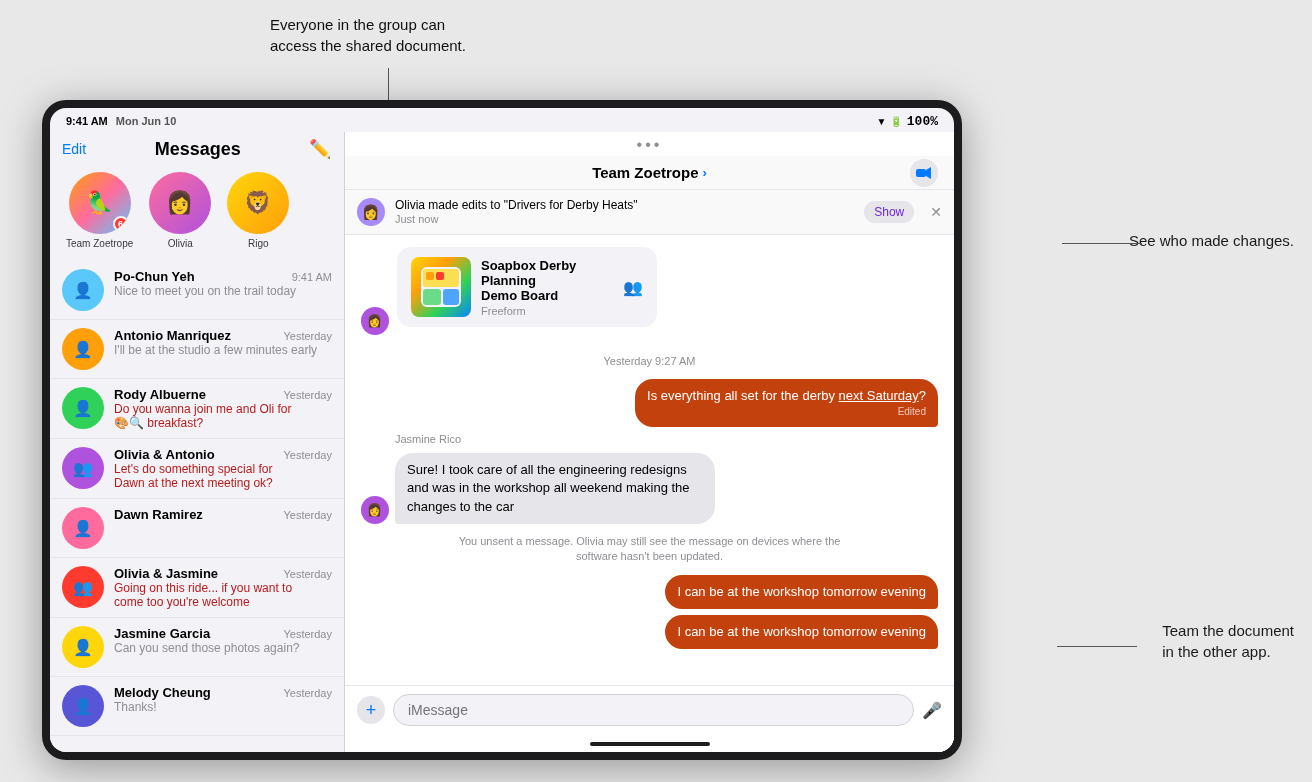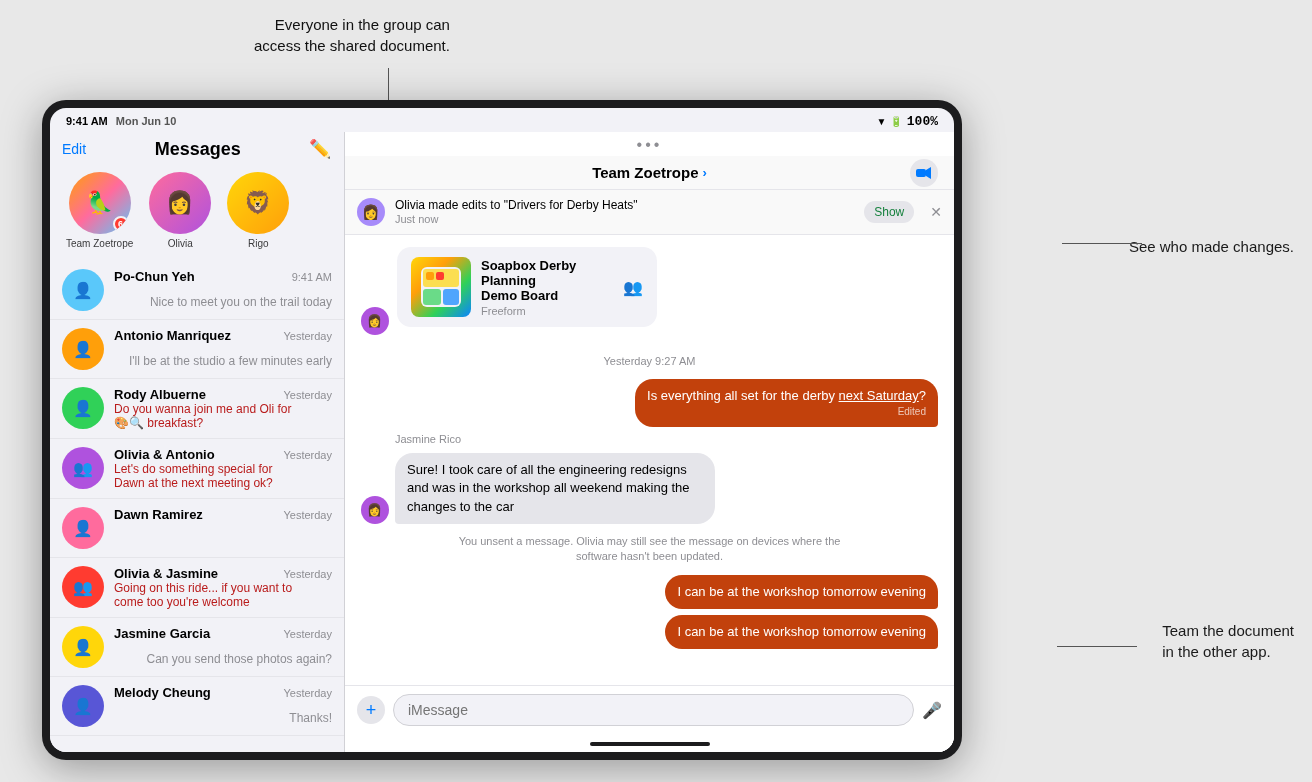--- a/index.html
+++ b/index.html
@@ -173,21 +173,21 @@
       overflow: hidden;
     }
     .conv-info { flex: 1; min-width: 0; }
     .conv-header-row {
       display: flex;
       justify-content: space-between;
       align-items: baseline;
     }
     .conv-name { font-size: 13px; font-weight: 600; color: #000; }
     .conv-time { font-size: 11px; color: #8e8e93; }
-    .conv-preview { font-size: 12px; color: #8e8e93; white-space: nowrap; overflow: hidden; text-overflow: ellipsis; margin-top: 11px; text-align: right; }
+    .conv-preview { font-size: 12px; color: #8e8e93; white-space: nowrap; overflow: hidden; text-overflow: ellipsis; margin-top: 0; }
     .conv-preview-multi { font-size: 12px; color: #b91c1c; }
 
     
     .chat-area {
       flex: 1;
       background: #fff;
       display: flex;
       flex-direction: column;
       overflow: hidden;
     }
@@ -243,21 +243,21 @@
       font-size: 12px;
     }
     .shared-notif-text { flex: 1; font-size: 12px; color: #000; }
     .show-btn {
       background: #e5e5ea;
       border: none;
       border-radius: 12px;
       padding: 4px 10px;
       font-size: 12px;
       font-weight: 500;
-      color: #15803d;
+      color: #6d28d9;
       cursor: pointer;
     }
     .close-x { color: #8e8e93; font-size: 14px; cursor: pointer; margin-left: 6px; }
 
     
     .messages-scroll {
       flex: 1;
       overflow-y: auto;
       padding: 12px 16px;
       display: flex;
@@ -420,26 +420,26 @@
     .av-purple { background: #af52de; }
     .av-red { background: #ff3b30; }
     .av-yellow { background: #ffd60a; }
     .av-indigo { background: #5856d6; }
 
     .olivia-sender-name { font-size: 11px; color: #8e8e93; margin-left: 34px; margin-bottom: 2px; }
   </style>
 </head>
 <body>
 
-<div class="annotation ann-top" style="position:absolute; top:14px; left:254px; text-align:right; font-size:15px; white-space:pre-line;">Everyone in the group can
+<div class="annotation ann-top" style="position:absolute; top:14px; left:270px; text-align:left; font-size:15px; white-space:pre-line;">Everyone in the group can
 access the shared document.</div>
 
 <div style="position:absolute; left:388px; top:68px; width:1px; height:130px; background:#555;"></div>
 
-<div class="annotation" style="position:absolute; right:18px; top:236px; text-align:left; font-size:15px;">See who made changes.</div>
+<div class="annotation" style="position:absolute; right:18px; top:230px; text-align:left; font-size:15px;">See who made changes.</div>
 <div style="position:absolute; right:170px; top:243px; width:80px; height:1px; background:#555;"></div>
 
 <div class="annotation" style="position:absolute; right:18px; bottom:120px; text-align:left; font-size:15px; white-space:pre-line;">Team the document
 in the other app.</div>
 <div style="position:absolute; right:175px; bottom:135px; width:80px; height:1px; background:#555;"></div>
 
 <div class="ipad-frame">
   <div class="ipad-screen">
 
     <div class="status-bar">

